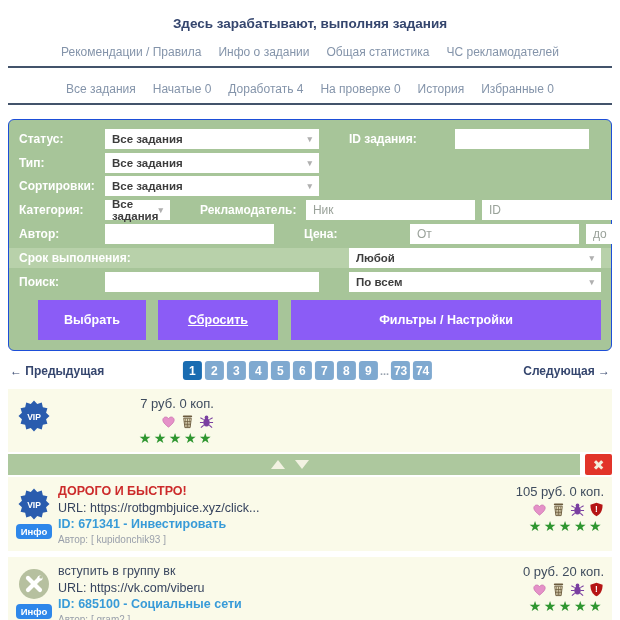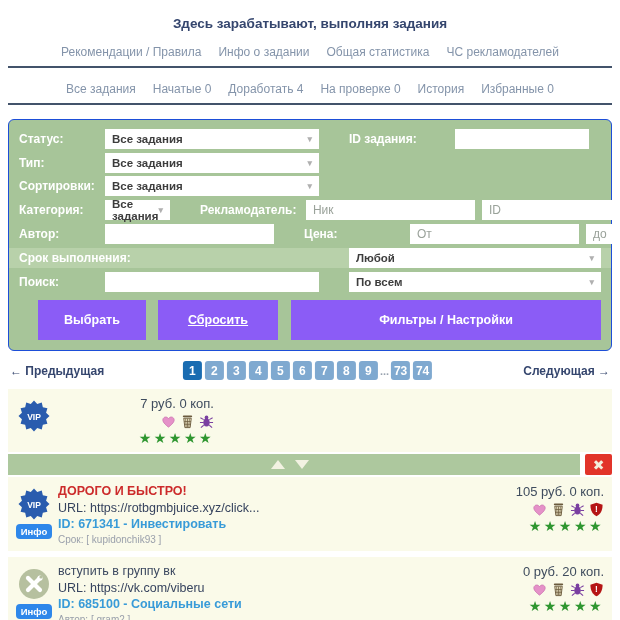--- a/index.html
+++ b/index.html
@@ -316,21 +316,21 @@
     <svg class="vip-badge" width="32" height="32" viewBox="0 0 32 32">
       <polygon fill="#2a5cae" points="31.5,16 28.07,19.23 29.42,23.75 24.84,24.84 23.75,29.42 19.23,28.07 16,31.5 12.77,28.07 8.25,29.42 7.16,24.84 2.58,23.75 3.93,19.23 0.5,16 3.93,12.77 2.58,8.25 7.16,7.16 8.25,2.58 12.77,3.93 16,0.5 19.23,3.93 23.75,2.58 24.84,7.16 29.42,8.25 28.07,12.77"></polygon>
       <text x="16" y="19.5" text-anchor="middle" font-size="8.5" font-weight="bold" fill="#ffffff" font-family="Liberation Sans, sans-serif">VIP</text>
     </svg>
     <span class="info-badge">Инфо</span>
   </div>
   <div class="task-text">
     <div class="t-title red">ДОРОГО И БЫСТРО!</div>
     <div class="t-url">URL: https://rotbgmbjuice.xyz/click...</div>
     <div class="t-id">ID: 671341 - Инвестировать</div>
-    <div class="t-author">Срок: [ kupidonchik93 ]</div>
+    <div class="t-author">Автор: [ kupidonchik93 ]</div>
   </div>
   <div class="task-right">
     <div class="t-price">105 руб. 0 коп.</div>
     <div class="t-icons">
       <svg width="15" height="15" viewBox="0 0 16 16">
         <path fill="#e591c8" stroke="#c66bab" stroke-width="0.7" d="M8 14 C2 9.5 1 6.5 2.6 4.4 C4.2 2.4 6.9 3 8 5 C9.1 3 11.8 2.4 13.4 4.4 C15 6.5 14 9.5 8 14 Z"></path>
       </svg>
       <svg width="15" height="15" viewBox="0 0 16 16">
         <rect x="3" y="1.5" width="10" height="2" rx="1" fill="#6b5b3e"></rect>
         <path fill="#efe8c8" stroke="#6b5b3e" stroke-width="1" d="M4 4.5 L5.2 14.5 L10.8 14.5 L12 4.5 Z"></path>

